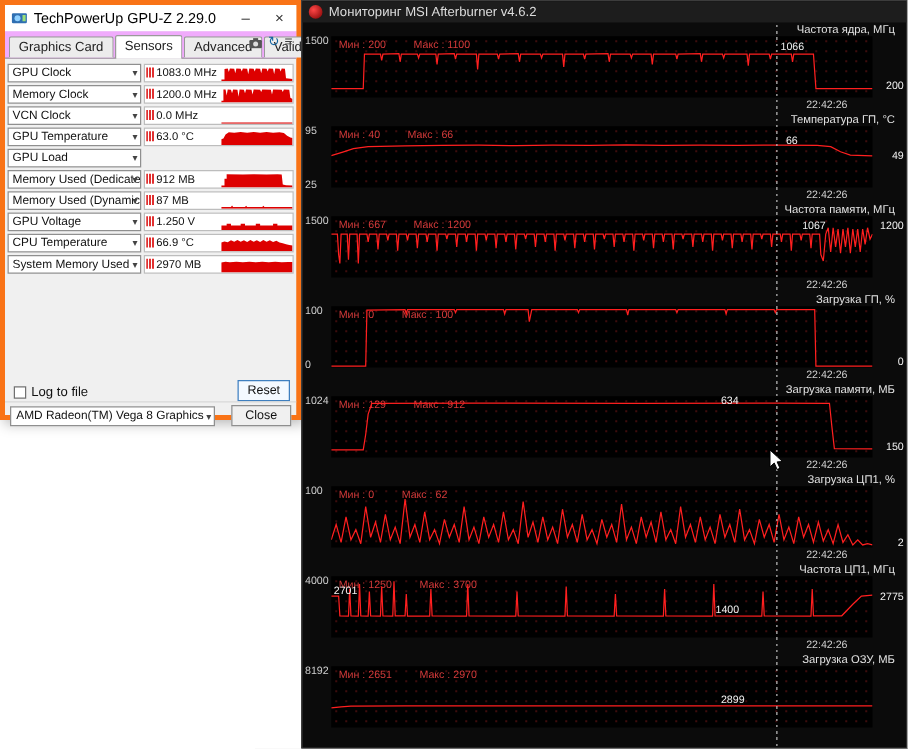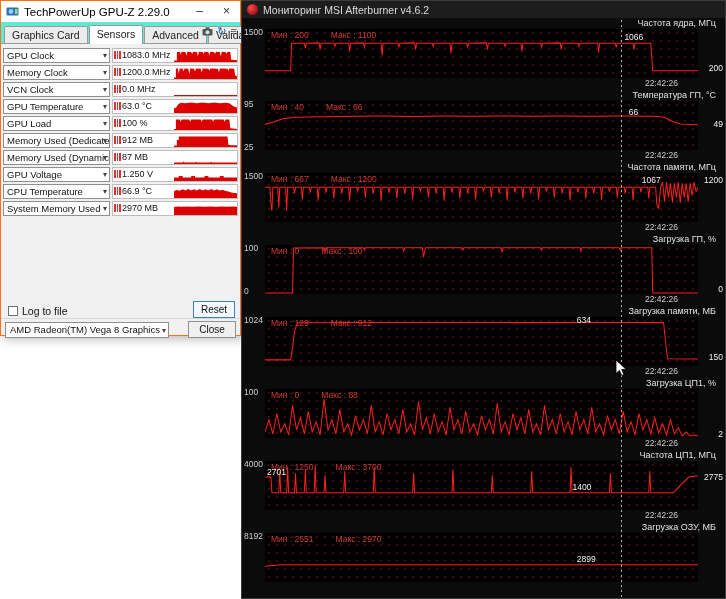--- a/index.html
+++ b/index.html
@@ -1,27 +1,27 @@
 <!DOCTYPE html>
 <html><head>
 <meta charset="utf-8">
 <style>
   html,body{margin:0;padding:0;background:#fff;}
   .screen{position:relative;width:726px;height:599px;background:#ffffff;overflow:hidden;
           font-family:"Liberation Sans",sans-serif;-webkit-font-smoothing:antialiased;}
 
   
   .gpuz{position:absolute;left:0;top:0;width:241px;height:336px;background:#f0f0f0;
-        border:1px solid #f97316;box-sizing:border-box;box-shadow:3px 3px 10px rgba(0,0,0,.28);}
+        border:4px solid #f97316;box-sizing:border-box;box-shadow:3px 3px 10px rgba(0,0,0,.28);}
   .gz-title{height:21px;background:#ffffff;display:flex;align-items:center;padding-left:5px;
             font-size:11.5px;color:#000;}
   .gz-title .t{flex:1;margin-left:5px;white-space:nowrap;overflow:hidden;}
   .gz-btn{width:27px;height:20px;text-align:center;line-height:19px;font-size:12px;color:#333;cursor:default;}
   .gz-tabs{display:flex;align-items:flex-end;height:19px;padding:2px 2px 0 3px;
-           border-bottom:1px solid #9a9a9a;position:relative;background:#5eead4;}
+           border-bottom:1px solid #9a9a9a;position:relative;background:#f0abfc;}
   .gz-tab{font-size:10.5px;padding:2px 7px 2px;border:1px solid #9a9a9a;border-bottom:none;
           background:#ececec;color:#222;margin-right:1px;border-radius:2px 2px 0 0;white-space:nowrap;}
   .gz-tab.active{background:#fff;padding-bottom:4px;margin-bottom:-1px;position:relative;z-index:2;}
   .gz-toolicons{position:absolute;right:3px;top:4px;display:flex;gap:4px;align-items:center;}
   .gz-refresh{font-size:11px;color:#1565a0;line-height:11px;}
   .gz-menu{font-size:11px;color:#444;line-height:11px;}
   .sensors{padding:4px 2px 0 2px;}
   .srow{display:flex;height:15px;margin-bottom:2px;}
   .sname{width:107px;background:#fff;border:1px solid #8f8f8f;font-size:9.5px;line-height:13px;
          padding:0 10px 0 3px;position:relative;box-sizing:border-box;color:#111;white-space:nowrap;overflow:hidden;}
@@ -152,29 +152,20 @@
           <span class="sspark">
               <svg viewBox="0 0 66 14" preserveAspectRatio="none">
                 <path fill="#dd0000" d="M0,14 L0,9 L2,8.5 L4,5 L7,3 L12,3.4 L18,2.8 L24,3.4 L30,2.8 L36,3.4 L42,2.8 L48,3.4 L54,3 L58,3.6 L61,6 L64,7.5 L66,8 L66,14 Z"></path>
               </svg>
             </span>
         </span>
       </div>
 
       <div class="srow">
         <span class="sname"><span>GPU Load</span><span class="arr">▾</span></span>
-        <span class="sval">
-          <span class="sbadge"></span>
-          <span class="svtext">100 %</span>
-          <span class="sspark">
-              <svg viewBox="0 0 66 14" preserveAspectRatio="none">
-                <path fill="#dd0000" d="M0,14 L0,13 L2,13 L2,2.6 L6,2.6 L7,5 L8,2.6 L16,2.8 L17,5 L18,2.6 L28,2.8 L29,5.5 L30,2.6 L40,2.8 L41,5 L42,2.6 L52,2.8 L53,5 L54,2.6 L58,2.6 L59,12 L62,12.5 L66,12.8 L66,14 Z"></path>
-              </svg>
-            </span>
-        </span>
       </div>
 
       <div class="srow">
         <span class="sname"><span>Memory Used (Dedicated)</span><span class="arr">▾</span></span>
         <span class="sval">
           <span class="sbadge"></span>
           <span class="svtext">912 MB</span>
           <span class="sspark">
               <svg viewBox="0 0 66 14" preserveAspectRatio="none">
                 <path fill="#dd0000" d="M0,14 L0,12.3 L3,12.3 L3,6.5 L5,6.5 L5,2.6 L20,2.8 L30,2.6 L42,2.8 L52,2.6 L56,2.8 L57,11.5 L60,12 L66,12.2 L66,14 Z"></path>
@@ -327,21 +318,21 @@
           <span class="gb-val" style="left:72%;top:-2px;">634</span>
           <span class="gb-rval" style="top:35px;">150</span>
         </div>
         <div class="gb-time">22:42:26</div>
       </div>
 
       <div class="gb">
         <div class="gb-title">Загрузка ЦП1, %</div>
         <div class="gb-plot">
           <span class="gb-axis-top">100</span>
-          <span class="gb-minmax"><span class="mm">Мин : 0</span><span>Макс : 88</span></span>
+          <span class="gb-minmax"><span class="mm">Мин : 0</span><span>Макс : 62</span></span>
           <svg class="trace" viewBox="0 0 440 48" preserveAspectRatio="none">
               <path d="M0,42 L4,30 L8,44 L12,24 L16,42 L20,34 L24,45 L28,16 L32,40 L36,28 L40,44 L44,22 L48,42 L52,32 L56,45 L60,10 L64,40 L68,30 L72,44 L76,20 L80,42 L84,34 L88,45 L92,26 L96,40 L100,30 L104,44 L108,16 L112,42 L116,32 L120,45 L124,24 L128,40 L132,30 L136,44 L140,20 L144,42 L148,34 L152,45 L156,12 L160,40 L164,28 L168,44 L172,24 L176,42 L180,32 L184,45 L188,18 L192,40 L196,30 L200,44 L204,22 L208,42 L212,34 L216,45 L220,26 L224,40 L228,30 L232,44 L236,14 L240,42 L244,32 L248,45 L252,24 L256,40 L260,28 L264,44 L268,20 L272,42 L276,34 L280,45 L284,16 L288,40 L292,30 L296,44 L300,24 L304,42 L308,32 L312,45 L316,22 L320,40 L324,30 L328,44 L332,18 L336,42 L340,34 L344,45 L348,26 L352,40 L356,30 L360,44 L364,22 L368,42 L372,32 L376,45 L380,24 L384,40 L388,30 L392,44 L396,28 L400,43 L404,34 L408,45 L412,30 L416,44 L420,38 L424,46 L428,42 L432,46 L436,45 L440,46"></path>
             </svg>
           <span class="gb-val" style="left:71%;top:22px;"></span>
           <span class="gb-rval" style="top:40px;">2</span>
         </div>
         <div class="gb-time">22:42:26</div>
       </div>
 
       <div class="gb">

